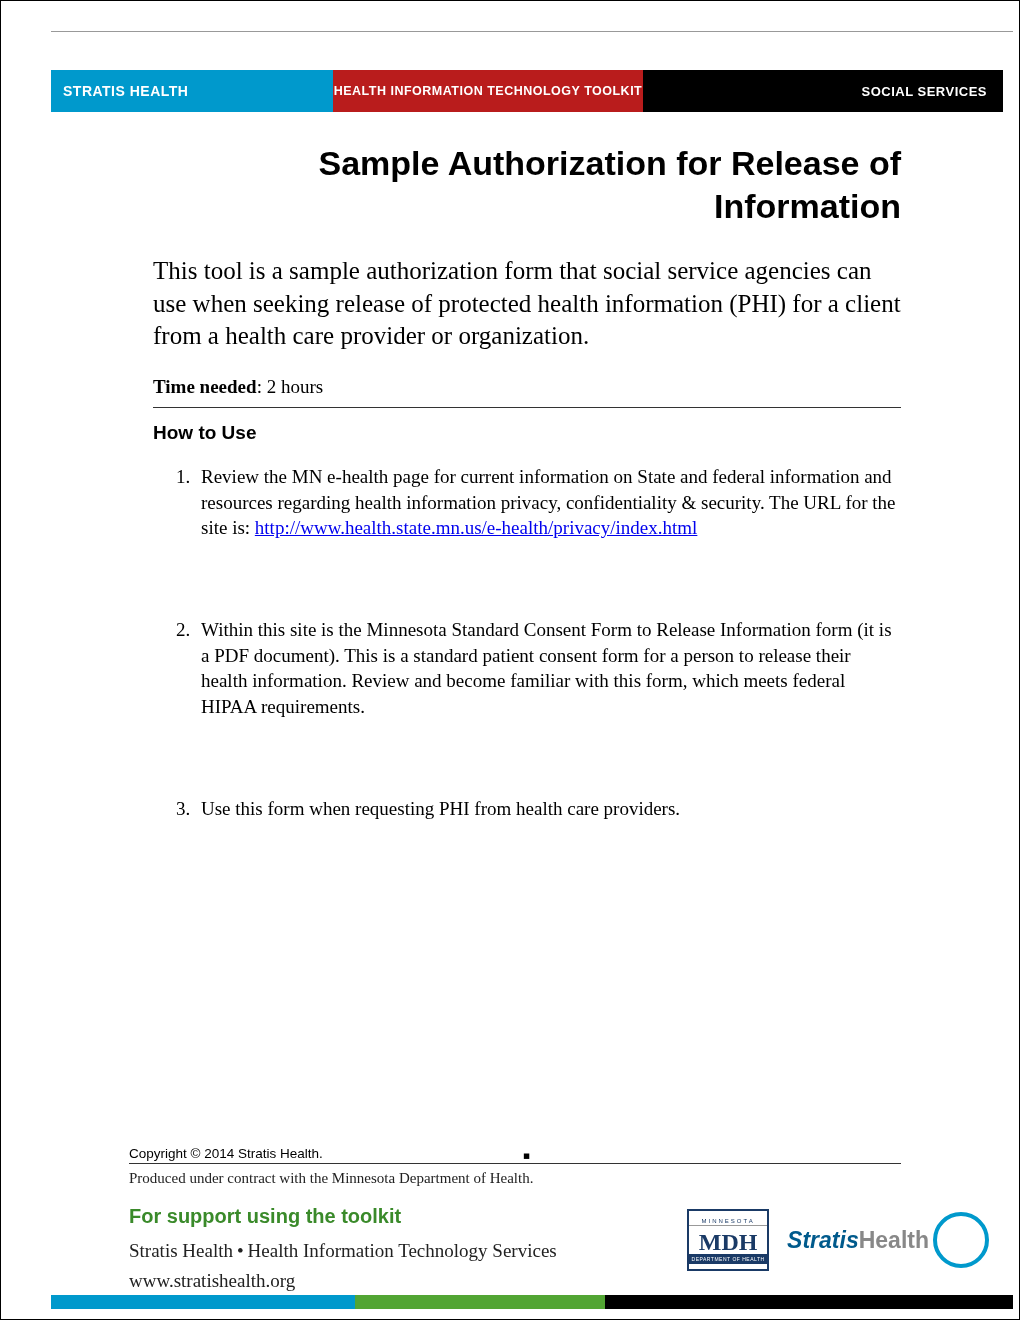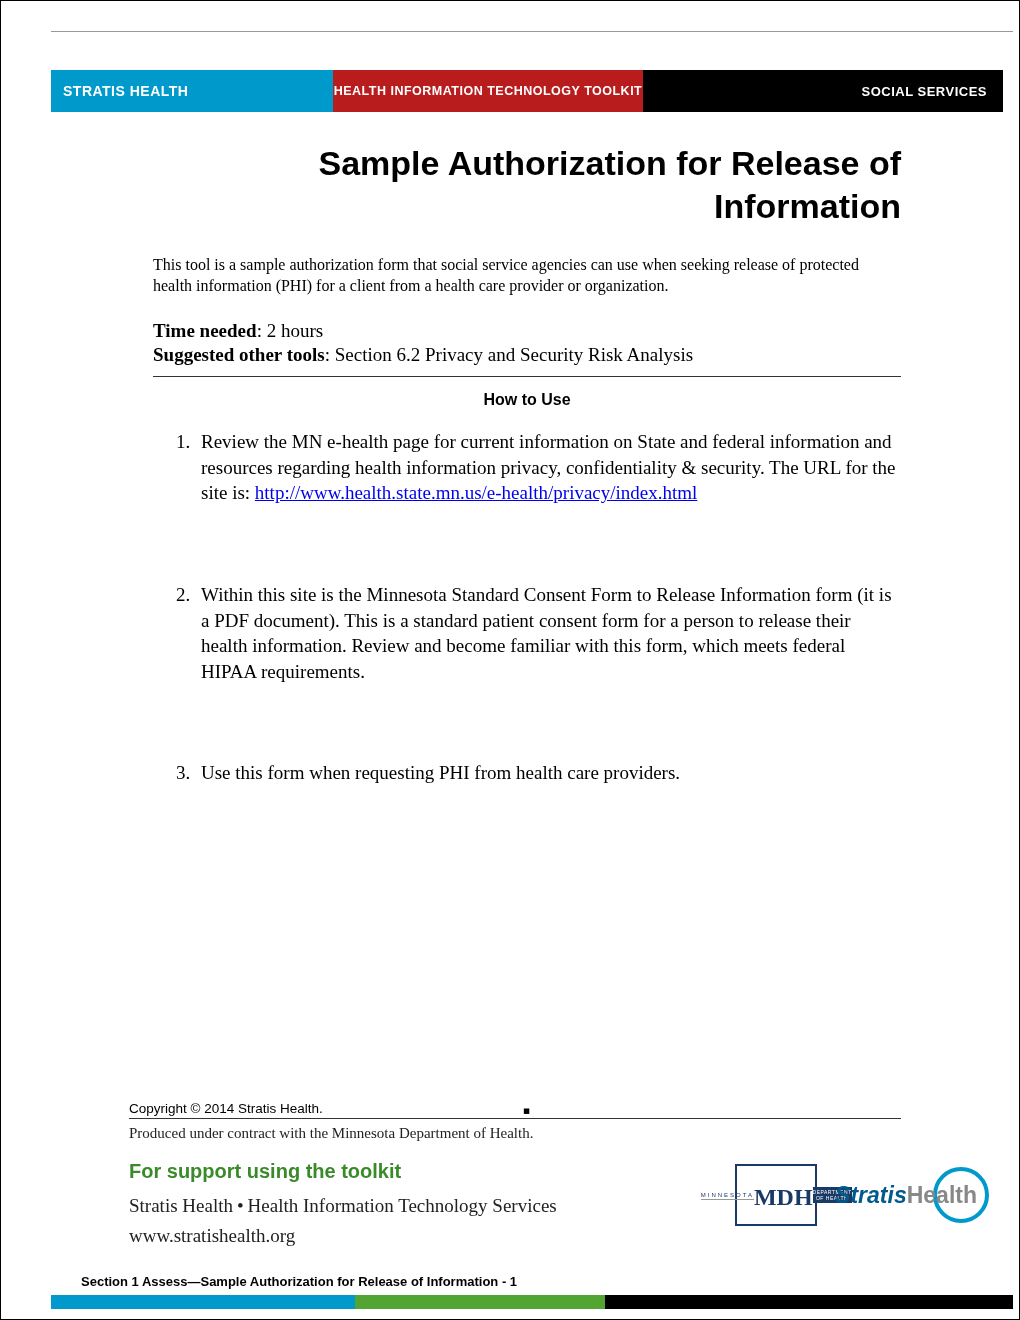--- a/index.html
+++ b/index.html
@@ -72,42 +72,41 @@
     .title {
       text-align: right;
       font-family: Arial, Helvetica, sans-serif;
       font-weight: bold;
       font-size: 34px;
       line-height: 1.25;
       margin-bottom: 28px;
       color: #000;
     }
     .intro {
-      font-size: 16px;
+      font-size: 25px;
       line-height: 1.3;
       margin-bottom: 22px;
       color: #000;
     }
     .meta {
       font-size: 19px;
       line-height: 1.3;
       margin-bottom: 8px;
     }
     .meta .bold { font-weight: bold; }
     hr.thin {
       border: none;
       border-top: 1px solid #333;
       margin: 8px 0 14px 0;
     }
     .howto {
       font-family: Arial, Helvetica, sans-serif;
       font-weight: bold;
-      font-size: 16px;
+      font-size: 19px;
       margin: 14px 0 20px 0;
-      text-align: center;
     }
     ol.steps {
       list-style: decimal;
       padding-left: 42px;
       font-size: 19px;
       line-height: 1.35;
     }
     ol.steps li {
       margin-bottom: 76px;
       padding-left: 6px;
@@ -170,20 +169,21 @@
       align-items: center;
       padding-top: 8px;
     }
     .mdh-logo {
       width: 82px;
       height: 62px;
       border: 2px solid #1a3a66;
       background: #fff;
       position: relative;
       display: flex;
+      flex-direction: column;
       align-items: center;
       justify-content: center;
     }
     .mdh-top {
       font-family: Arial, sans-serif;
       font-size: 6px;
       letter-spacing: 2px;
       color: #1a3a66;
       border-bottom: 1px solid #999;
       width: 100%;
@@ -205,20 +205,21 @@
       color: #fff;
       width: 100%;
       text-align: center;
       padding: 2px 0;
       letter-spacing: 0.5px;
     }
     .stratis-logo {
       display: flex;
       align-items: center;
       font-family: Arial, sans-serif;
+      gap: 48px;
     }
     .stratis-circle {
       width: 56px;
       height: 56px;
       border: 4px solid #0099cc;
       border-radius: 50%;
       margin-left: -44px;
       position: relative;
       z-index: 0;
     }
@@ -262,21 +263,20 @@
     <div class="header-left">STRATIS HEALTH</div>
     <div class="header-mid">HEALTH INFORMATION TECHNOLOGY TOOLKIT</div>
     <div class="header-right">SOCIAL SERVICES</div>
   </div>
 
   <div class="content">
     <h1 class="title">Sample Authorization for Release of Information</h1>
     <p class="intro">This tool is a sample authorization form that social service agencies can use when seeking release of protected health information (PHI) for a client from a health care provider or organization.</p>
     <div class="meta">
       <div><span class="bold">Time needed</span><span>: 2 hours</span></div>
-      <div><span class="bold">Suggested other tools</span><span>: Section 6.2 Privacy and Security Risk Analysis</span></div>
     </div>
     <hr class="thin">
     <div class="howto">How to Use</div>
     <ol class="steps">
       <li>
         <span>Review the MN e-health page for current information on State and federal information and resources regarding health information privacy, confidentiality &amp; security.  The URL for the site is: </span><a class="link">http://www.health.state.mn.us/e-health/privacy/index.html</a>
       </li>
       <li>
         <span>Within this site is the Minnesota Standard Consent Form to Release Information form (it is a PDF document).  This is a standard patient consent form for a person to release their health information.  Review and become familiar with this form, which meets federal HIPAA requirements.</span>
       </li>
@@ -305,20 +305,19 @@
           <div class="mdh-top">MINNESOTA</div>
           <div class="mdh-text">MDH</div>
           <div class="mdh-bottom">DEPARTMENT OF HEALTH</div>
         </div>
         <div class="stratis-logo">
           <span class="stratis-text"><span class="blue">Stratis</span><span class="gray">Health</span></span>
           <span class="stratis-circle"></span>
         </div>
       </div>
     </div>
-    <div class="page-footer-text">Section 1 Assess—Sample Authorization for Release of Information - 1</div>
     <div class="bottom-bar">
       <div class="b1"></div>
       <div class="b2"></div>
       <div class="b3"></div>
     </div>
   </div>
 </div>
 
 </body></html>

